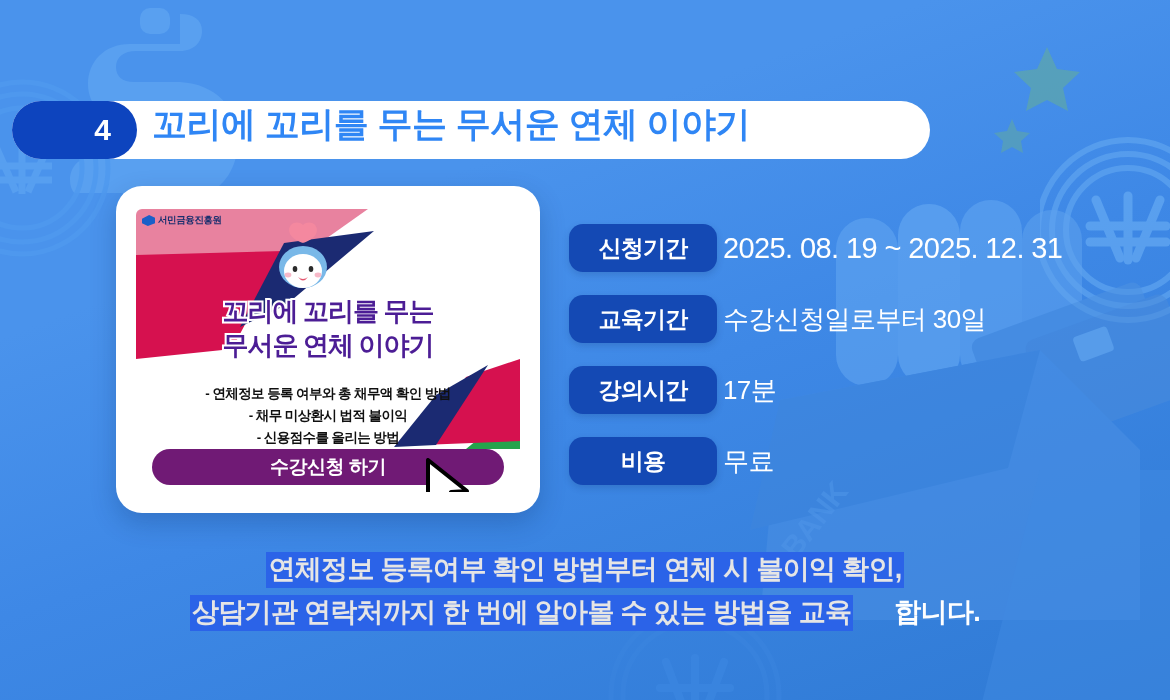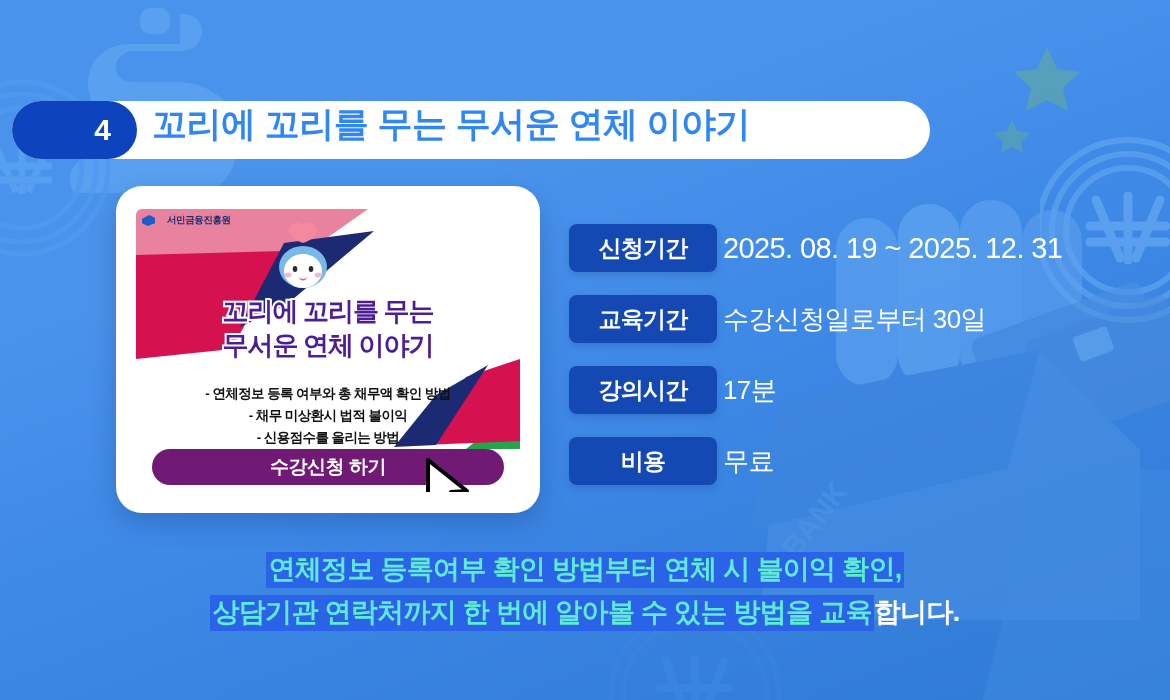--- a/index.html
+++ b/index.html
@@ -28,56 +28,56 @@
     display:flex;align-items:flex-start;}
   .header-title span{color:#2f86f5;font-size:35px;font-weight:bold;letter-spacing:-0.5px;}
 
   
   .card{position:absolute;left:116px;top:186px;width:424px;height:327px;
     background:#ffffff;border-radius:26px;
     box-shadow:0 10px 26px rgba(8,40,92,0.24);}
   .thumb{position:absolute;left:20px;top:23px;width:384px;height:283px;
     border-radius:6px;overflow:hidden;background:#ffffff;}
   .thumb-shapes{position:absolute;inset:0;}
-  .thumb-logo{position:absolute;left:6px;top:5px;display:flex;align-items:center;gap:12px;}
+  .thumb-logo{position:absolute;left:6px;top:5px;display:flex;align-items:center;gap:3px;}
   .thumb-logo .mark{width:13px;height:11px;background:#1a5fc8;
     clip-path:polygon(0 35%,55% 0,100% 25%,100% 75%,45% 100%,0 75%);}
   .thumb-logo .ltxt{font-size:9.5px;font-weight:bold;color:#1b2f6e;letter-spacing:-0.4px;}
   .mascot{position:absolute;left:136px;top:12px;width:62px;height:68px;}
   .thumb-title{position:absolute;left:0;right:0;top:86px;text-align:center;}
   .thumb-title .tl{display:block;font-size:26px;font-weight:bold;color:#4c1d95;
     letter-spacing:-1px;line-height:1.3;
     -webkit-text-stroke:4px #ffffff;paint-order:stroke fill;font-family:Liberation Serif, serif;}
   .thumb-bullets{position:absolute;left:0;right:0;top:174px;text-align:center;}
   .thumb-bullets .bl{display:block;font-size:13.5px;font-weight:bold;color:#101010;
     letter-spacing:-0.6px;line-height:1.62;}
   .cta{position:absolute;left:16px;top:240px;width:352px;height:36px;
     background:#701a75;border-radius:18px;display:flex;align-items:center;justify-content:center;}
   .cta span{color:#ffffff;font-size:19px;font-weight:bold;letter-spacing:-0.5px;}
   .cursor{position:absolute;left:286px;top:249px;width:48px;height:62px;}
 
   
   .info{position:absolute;left:569px;top:224px;width:520px;}
   .row{display:flex;align-items:center;height:48px;margin-bottom:23px;}
   .row:last-child{margin-bottom:0;}
-  .label{width:148px;height:48px;background:#1449b4;border-radius:8px;
+  .label{width:148px;height:48px;background:#1449b4;border-radius:14px;
     display:flex;align-items:center;justify-content:center;flex:0 0 auto;
     box-shadow:0 3px 7px rgba(10,40,95,0.18);}
   .label span{color:#ffffff;font-size:23px;font-weight:bold;letter-spacing:-0.8px;}
   .value{margin-left:6px;color:#ffffff;font-size:29px;letter-spacing:-0.6px;
     white-space:nowrap;}
   .value.small{font-size:26px;}
 
   
   .caption{position:absolute;left:0;right:0;top:552px;text-align:center;}
   .caption .cline{display:block;margin:0 auto 7px;line-height:1.32;}
-  .caption .hl{background:#2b63e8;color:#5eead4;font-size:27px;font-weight:bold;
+  .caption .hl{background:#2b63e8;color:#e5e5e5;font-size:27px;font-weight:bold;
     letter-spacing:-0.7px;padding:2px 2px 4px;box-decoration-break:clone;
     -webkit-box-decoration-break:clone;}
-  .caption .tail{color:#ffffff;font-size:27px;font-weight:bold;letter-spacing:-0.7px;}
+  .caption .tail{color:#ffffff;font-size:27px;font-weight:bold;letter-spacing:-0.7px;padding-left:41px;}
 </style>
 </head>
 <body>
 
 <div class="stage">
 
   <div class="bg">
 
     <svg style="left:58px;top:8px" width="190" height="185" viewBox="0 0 190 185">
       <g fill="#59a0f0">

